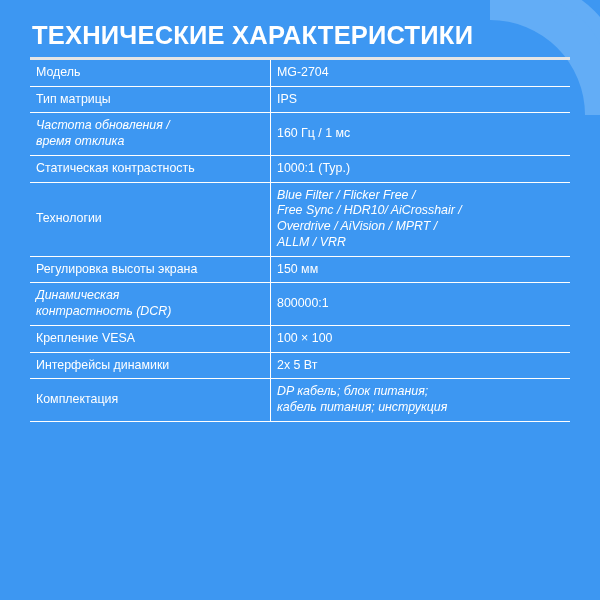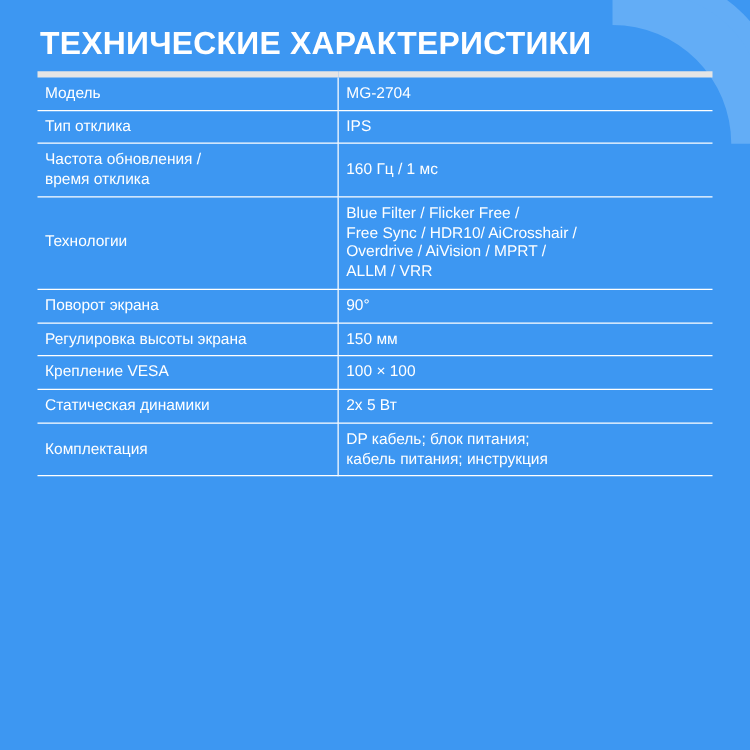--- a/index.html
+++ b/index.html
@@ -51,32 +51,33 @@
   }
   table.spec td {
     color: #ffffff;
     font-size: 12.4px;
     line-height: 1.27;
     padding: 5px 6px 5px 6px;
     vertical-align: middle;
     border-bottom: 1px solid #ffffff;
   }
   table.spec tr:first-child td {
-    border-top: 5px solid #e5e5e5;
+    border-top: 3px solid #e5e5e5;
   }
   td.label {
     width: 228px;
     border-right: 1px solid #ffffff;
     padding-left: 4px;
   }
   td.value {
     padding-left: 12px;
   }
   .nowrap-pre {
     white-space: pre-line;
+    font-style: italic;
   }
 </style>
 </head>
 <body>
 
 <div class="page">
 
   <svg class="deco" viewBox="0 0 230 200" xmlns="http://www.w3.org/2000/svg">
     <path d="M 120 -20 A 135 135 0 0 1 255 115 L 215 115 A 95 95 0 0 0 120 20 Z" fill="#63adf6"></path>
     <path d="M 150 -20 A 105 105 0 0 1 255 85 L 240 85 A 90 90 0 0 0 150 -5 Z" fill="#63adf6"></path>
@@ -85,49 +86,54 @@
   <div class="content">
     <h1 class="title">ТЕХНИЧЕСКИЕ ХАРАКТЕРИСТИКИ</h1>
 
     <table class="spec">
       <tbody>
         <tr>
           <td class="label">Модель</td>
           <td class="value">MG-2704</td>
         </tr>
         <tr>
-          <td class="label">Тип отклика</td>
+          <td class="label">Тип матрицы</td>
           <td class="value">IPS</td>
         </tr>
         <tr>
           <td class="label nowrap-pre">Частота обновления /
 время отклика</td>
           <td class="value">160 Гц / 1 мс</td>
+        </tr>
+        <tr>
+          <td class="label">Статическая контрастность</td>
+          <td class="value">1000:1 (Typ.)</td>
         </tr>
         <tr>
           <td class="label">Технологии</td>
           <td class="value nowrap-pre">Blue Filter / Flicker Free /
 Free Sync / HDR10/ AiCrosshair /
 Overdrive / AiVision / MPRT /
 ALLM / VRR</td>
         </tr>
         <tr>
-          <td class="label">Поворот экрана</td>
-          <td class="value">90°</td>
+          <td class="label">Регулировка высоты экрана</td>
+          <td class="value">150 мм</td>
         </tr>
         <tr>
-          <td class="label">Регулировка высоты экрана</td>
-          <td class="value">150 мм</td>
+          <td class="label nowrap-pre">Динамическая
+контрастность (DCR)</td>
+          <td class="value">800000:1</td>
         </tr>
         <tr>
           <td class="label">Крепление VESA</td>
           <td class="value">100 × 100</td>
         </tr>
         <tr>
-          <td class="label">Статическая динамики</td>
+          <td class="label">Интерфейсы динамики</td>
           <td class="value">2x 5 Вт</td>
         </tr>
         <tr>
           <td class="label">Комплектация</td>
           <td class="value nowrap-pre">DP кабель; блок питания;
 кабель питания; инструкция</td>
         </tr>
 
       </tbody>
     </table>

